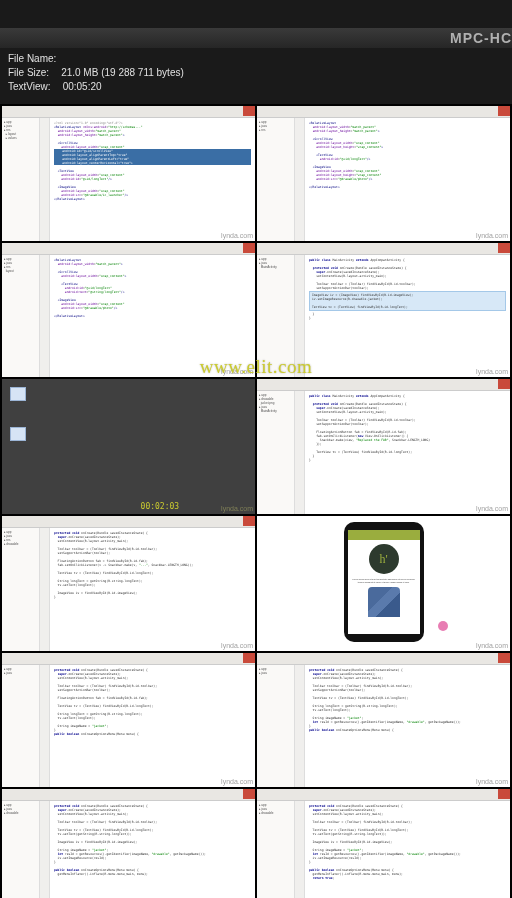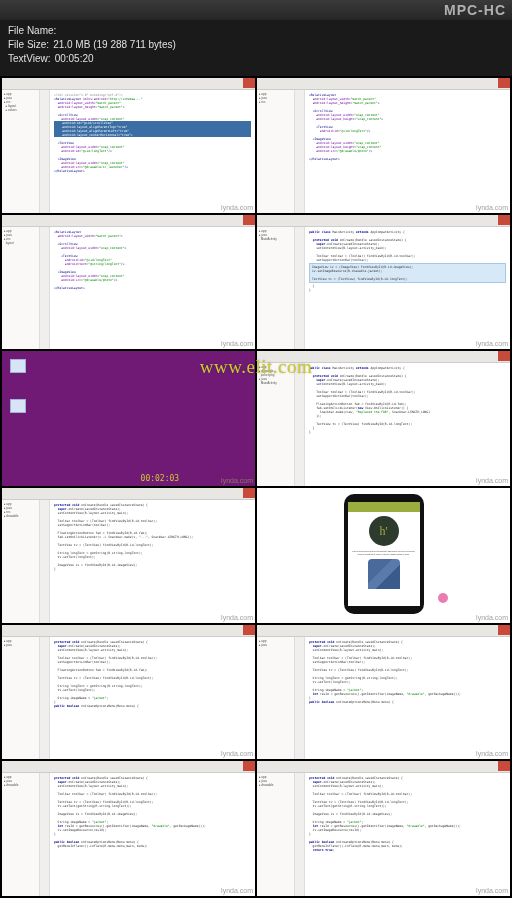--- a/index.html
+++ b/index.html
@@ -12,35 +12,36 @@
   color: #ccc;
   overflow: hidden;
 }
 
 .titlebar {
   height: 20px;
   background: linear-gradient(#3a3a3a, #262626);
   display: flex;
   align-items: center;
   justify-content: flex-end;
-  padding: 0 6px;
+  padding: 0 0;
   font-size: 14px;
   font-weight: bold;
   letter-spacing: 1px;
   color: #b0b0b0;
+  margin-top: 28px;
 }
 
 .metadata {
   padding: 4px 8px;
   font-size: 10px;
   line-height: 14px;
   color: #e0e0e0;
   height: 56px;
 }
-.metadata .row { display: flex; gap: 4px; }
+.metadata .row { display: flex; gap: 12px; }
 .metadata .label { color: #e0e0e0; }
 
 .grid {
   display: grid;
   grid-template-columns: repeat(2, 1fr);
   grid-template-rows: repeat(6, 1fr);
   gap: 2px;
   padding: 2px;
   height: 822px;
   background: #000;
@@ -116,21 +117,21 @@
   right: 2px;
   bottom: 2px;
   font-size: 7px;
   color: #777;
   font-family: sans-serif;
   opacity: 0.7;
 }
 
 
 .desktop {
-  background: #701a75;
+  background: #404040;
   display: block;
 }
 .desktop-icon {
   width: 16px;
   height: 14px;
   margin: 8px;
   background: #d6e4f5;
   border: 1px solid #9cb5d6;
 }
 .timestamp {

